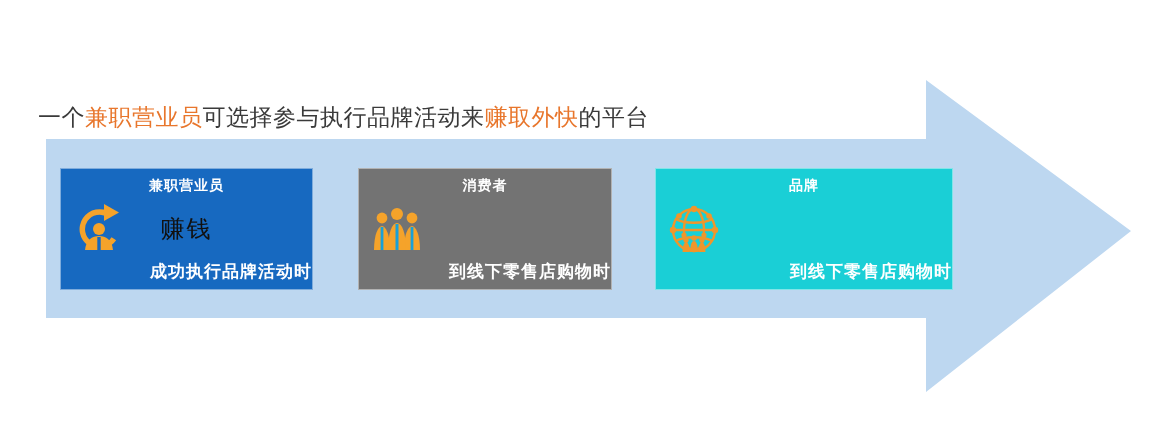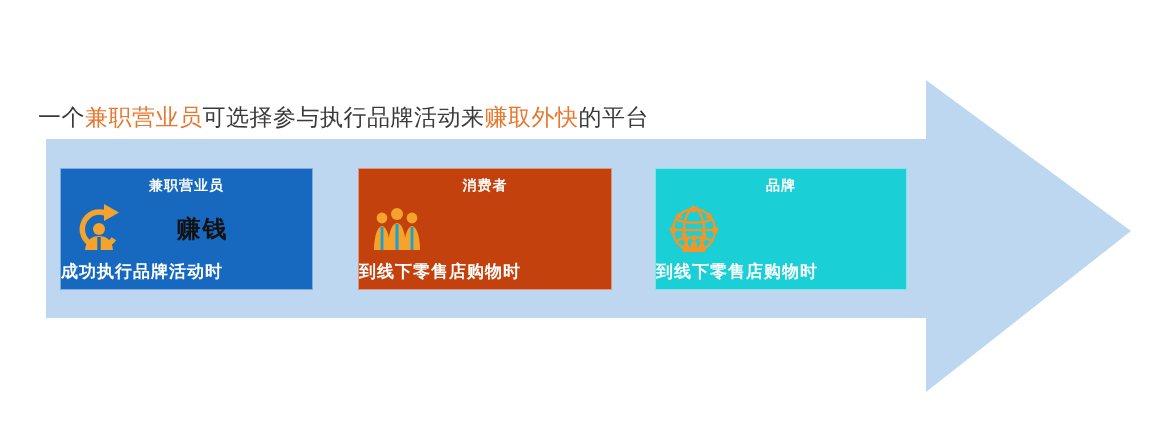--- a/index.html
+++ b/index.html
@@ -59,55 +59,55 @@
 
   .card {
     position: absolute;
     top: 0;
     height: 122px;
     box-sizing: border-box;
     border: 1px solid rgba(255,255,255,0.45);
     overflow: hidden;
   }
   .card-1 { left: 0px;   width: 253px; background: #1769C0; }
-  .card-2 { left: 298px; width: 254px; background: #c2410c; }
-  .card-3 { left: 595px; width: 252px; background: #1ACFD6; }
+  .card-2 { left: 298px; width: 254px; background: #737373; }
+  .card-3 { left: 595px; width: 298px; background: #1ACFD6; }
 
   .card-title {
     position: absolute;
     top: 8px;
     left: 0;
     width: 100%;
     text-align: center;
     color: #ffffff;
     font-size: 14px;
     font-weight: bold;
     font-family: "Liberation Serif", "DejaVu Serif", serif;
     letter-spacing: 1px;
   }
 
   .card-main {
     position: absolute;
     top: 44px;
-    left: 16px;
+    left: 0;
     width: 100%;
     text-align: center;
     color: #111111;
     font-size: 24px;
-    font-weight: bold;
+    font-weight: normal;
     font-family: "Liberation Serif", "DejaVu Serif", serif;
     letter-spacing: 2px;
   }
 
   .card-caption {
     position: absolute;
     bottom: 6px;
     left: 0;
     width: 100%;
-    text-align: left;
+    text-align: right;
     color: #ffffff;
     font-size: 17px;
     font-weight: bold;
     font-family: "Liberation Serif", "DejaVu Serif", serif;
     letter-spacing: 1px;
   }
 
   .card-icon {
     position: absolute;
     left: 10px;

